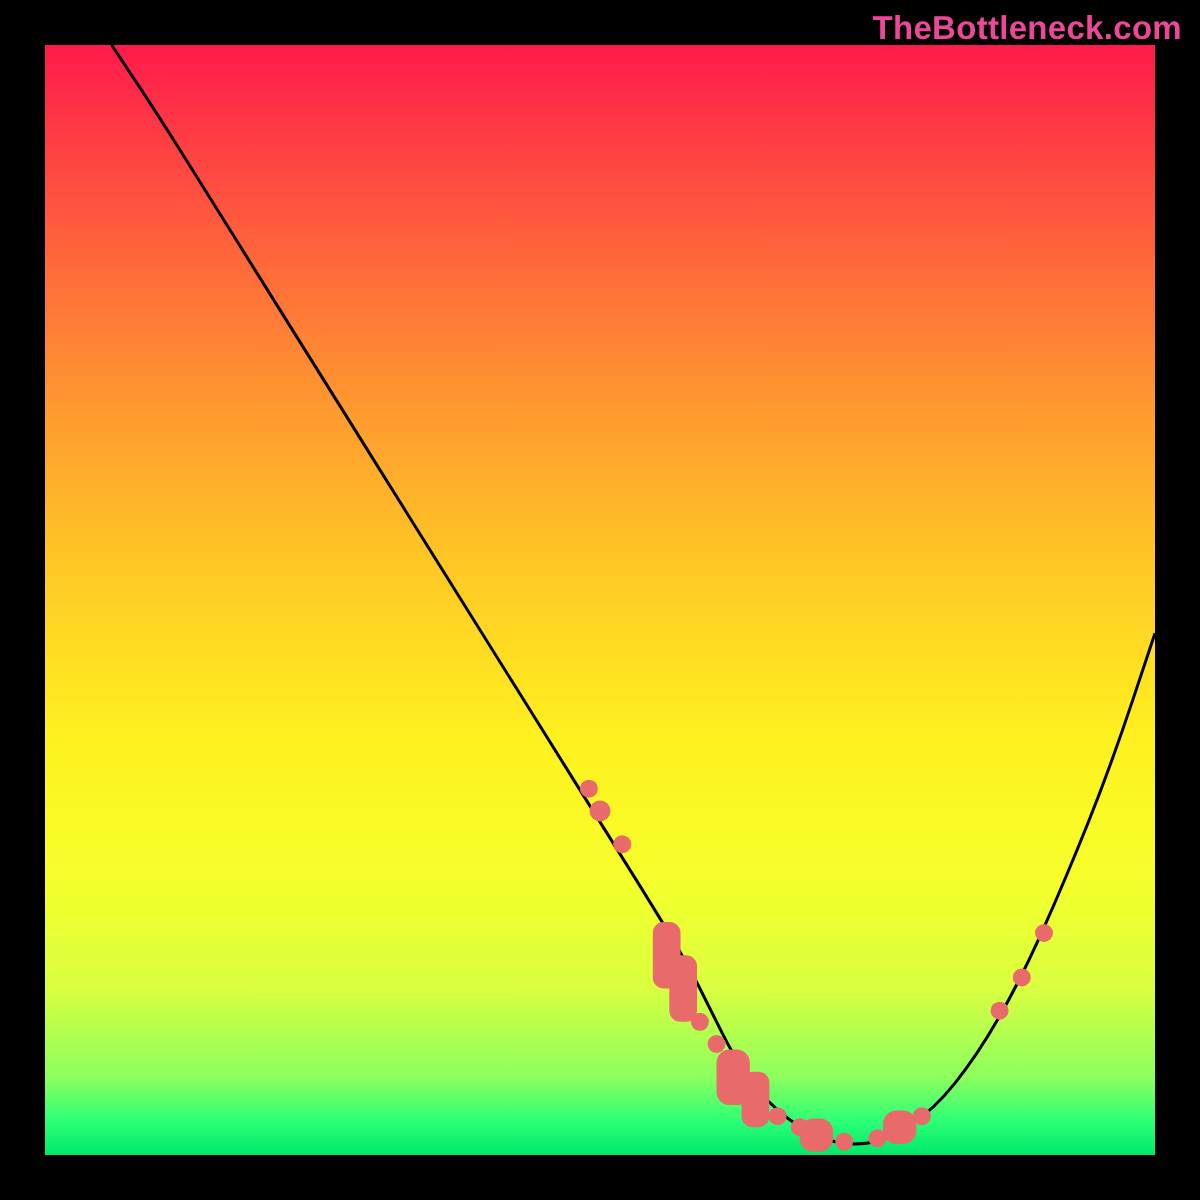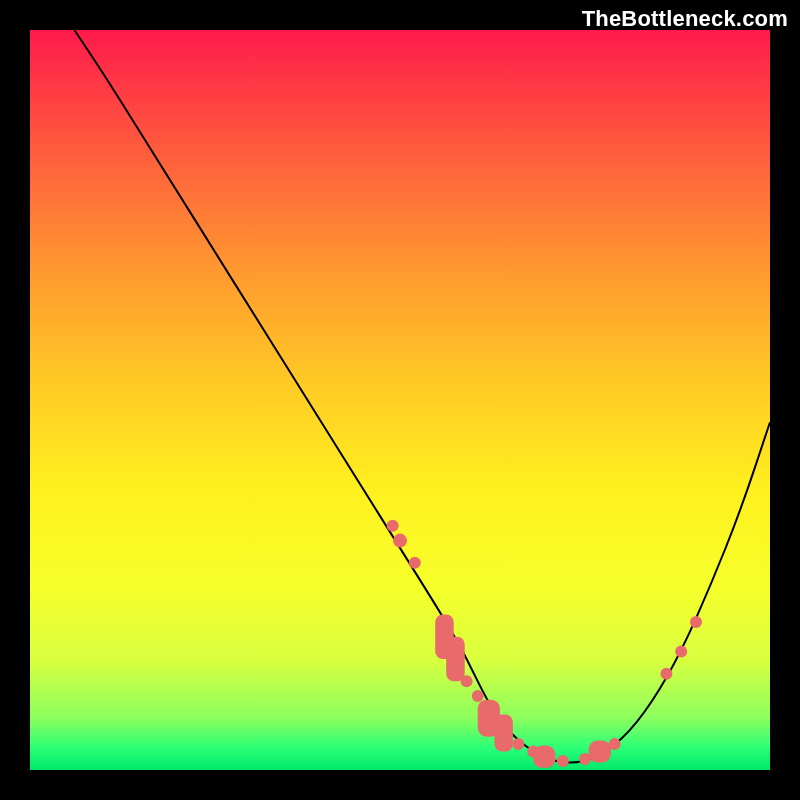--- a/index.html
+++ b/index.html
@@ -27,21 +27,21 @@
       #f6ff2a 75%,
       #d9ff3f 85%,
       #8cff5e 93%,
       #2bff76 97%,
       #00e86a 100%);
   }
   .attribution {
     position: absolute;
     top: 6px;
     right: 12px;
-    color: #ffffff;
+    color: #ec4899;
     font-size: 22px;
     font-weight: 600;
     letter-spacing: 0.2px;
     z-index: 20;
   }
   svg.plot {
     position: absolute;
     left: 0;
     top: 0;
     width: 740px;

